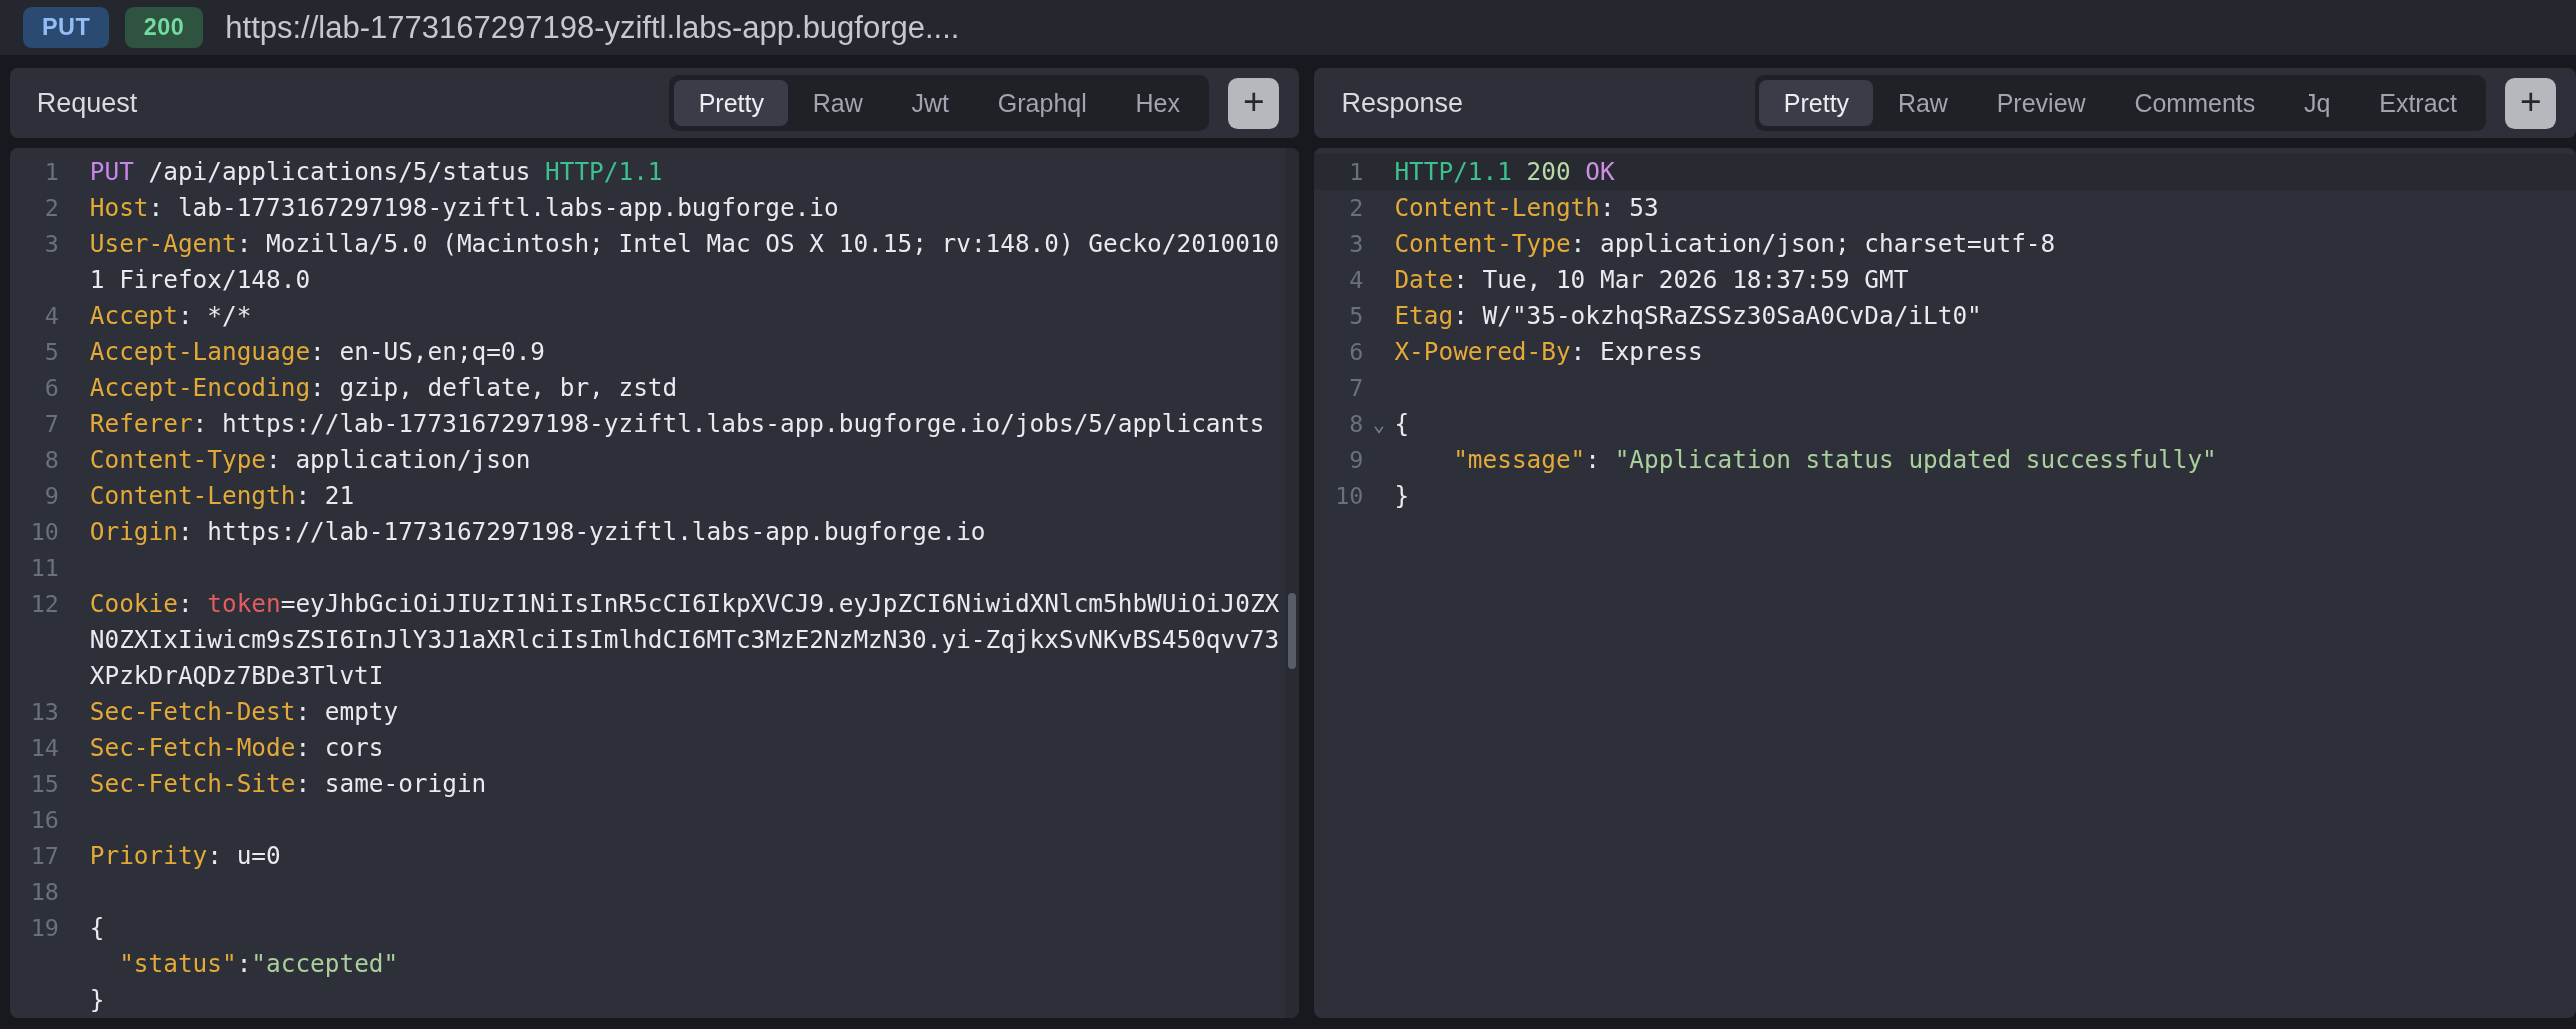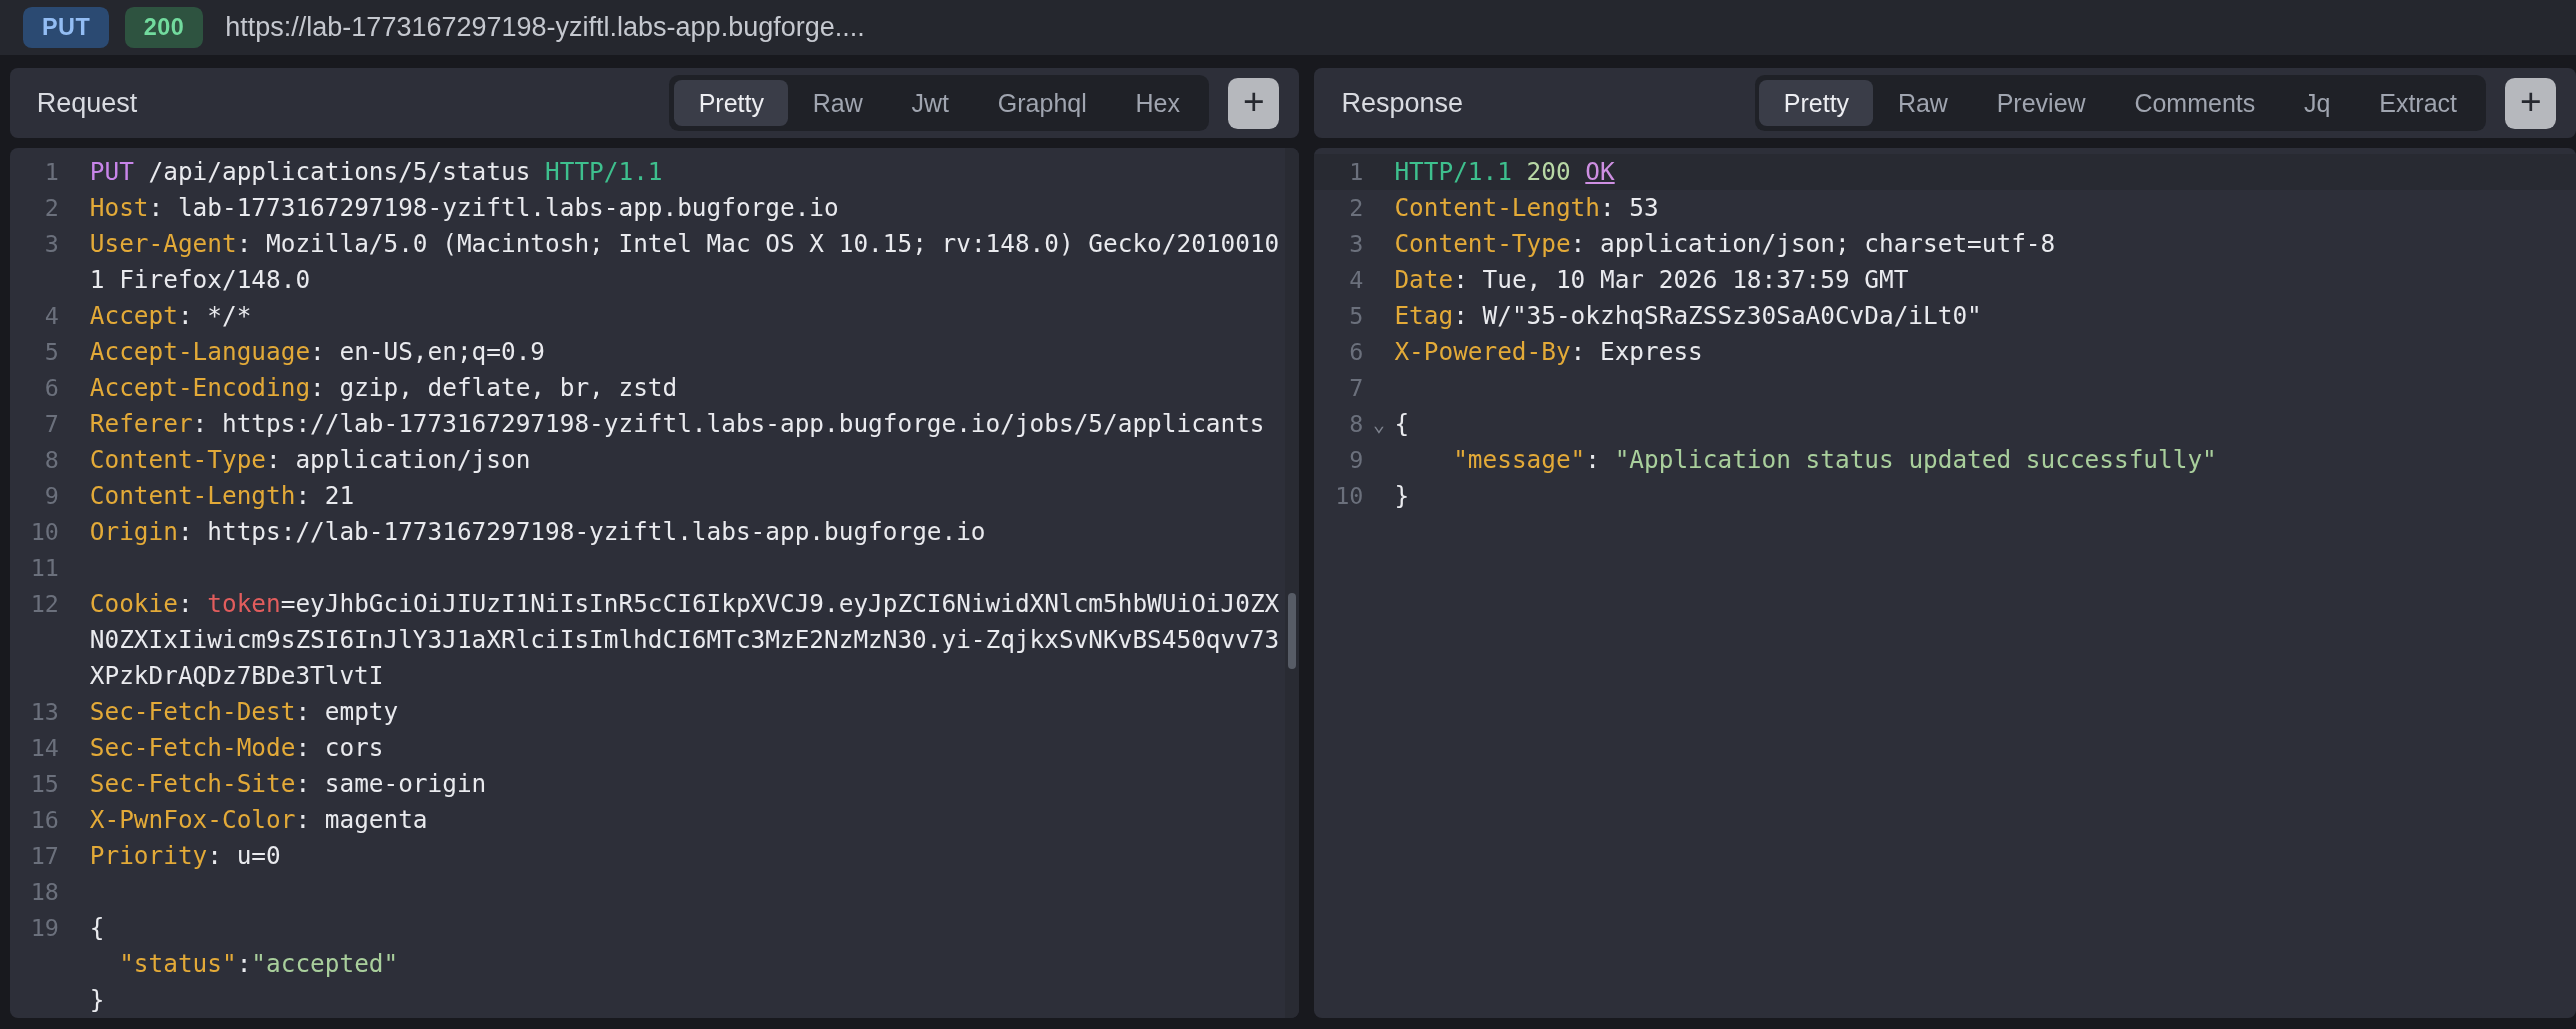--- a/index.html
+++ b/index.html
@@ -18,21 +18,21 @@
     background:var(--topbar-bg,#25272e);
     display:flex;align-items:center;padding-left:23.4px;
   }
   .badge{
     display:inline-flex;align-items:center;justify-content:center;
     font-size:23.4px;font-weight:bold;border-radius:8.8px;
     padding:6.8px 18.5px;margin-right:16.6px;letter-spacing:0.5px;
   }
   .badge.method{background:var(--method-badge-bg);color:var(--method-badge-text);}
   .badge.status{background:var(--status-badge-bg);color:var(--status-badge-text);}
-  .url{font-size:27px;color:var(--url-text);margin-left:5.9px;white-space:nowrap;}
+  .url{font-size:31px;color:var(--url-text);margin-left:5.9px;white-space:nowrap;}
   
   .panels{
     position:absolute;left:9.8px;top:68px;width:2566px;height:950px;
     display:flex;gap:15.6px;
   }
   .panel{display:flex;flex-direction:column;height:100%;}
   .panel.request{flex:0 0 1289px;}
   .panel.response{flex:1 1 auto;border-radius:29px;}
   .panel-header{
     flex:0 0 70px;background:var(--panel-bg);border-radius:7.8px;
@@ -74,21 +74,21 @@
   }
   .code-text{white-space:pre;}
   .c-plain{color:var(--code-plain);}
   .c-hname{color:var(--code-header-name);}
   .c-method{color:var(--code-method);}
   .c-proto{color:var(--code-proto);}
   .c-red{color:var(--code-token-red);}
   .c-key{color:var(--code-header-name);}
   .c-str{color:var(--code-string);}
   .c-st{color:var(--code-status);}
-  .c-ok{color:var(--code-reason);text-decoration:underline;}
+  .c-ok{color:var(--code-reason);}
   .vtrack{
     position:absolute;right:0;top:0;bottom:0;width:13.7px;
     background:var(--scroll-track);border-radius:0 7.8px 7.8px 0;
   }
   .vthumb{
     position:absolute;right:2.9px;top:445px;width:7.8px;height:76px;
     border-radius:3.9px;background:var(--scrollbar-thumb);cursor:pointer;
   }
 </style>
 </head>
@@ -205,21 +205,20 @@
             <span class="code-text"><span class="c-hname">Sec-Fetch-Mode</span><span class="c-plain">: cors</span></span>
           </div>
           <div class="code-line">
             <span class="gutter">15</span>
             <span class="foldslot"></span>
             <span class="code-text"><span class="c-hname">Sec-Fetch-Site</span><span class="c-plain">: same-origin</span></span>
           </div>
           <div class="code-line">
             <span class="gutter">16</span>
             <span class="foldslot"></span>
-            <span class="code-text"><span class="c-hname">X-PwnFox-Color</span><span class="c-plain">: magenta</span></span>
           </div>
           <div class="code-line">
             <span class="gutter">17</span>
             <span class="foldslot"></span>
             <span class="code-text"><span class="c-hname">Priority</span><span class="c-plain">: u=0</span></span>
           </div>
           <div class="code-line">
             <span class="gutter">18</span>
             <span class="foldslot"></span>
             <span class="code-text"></span>

